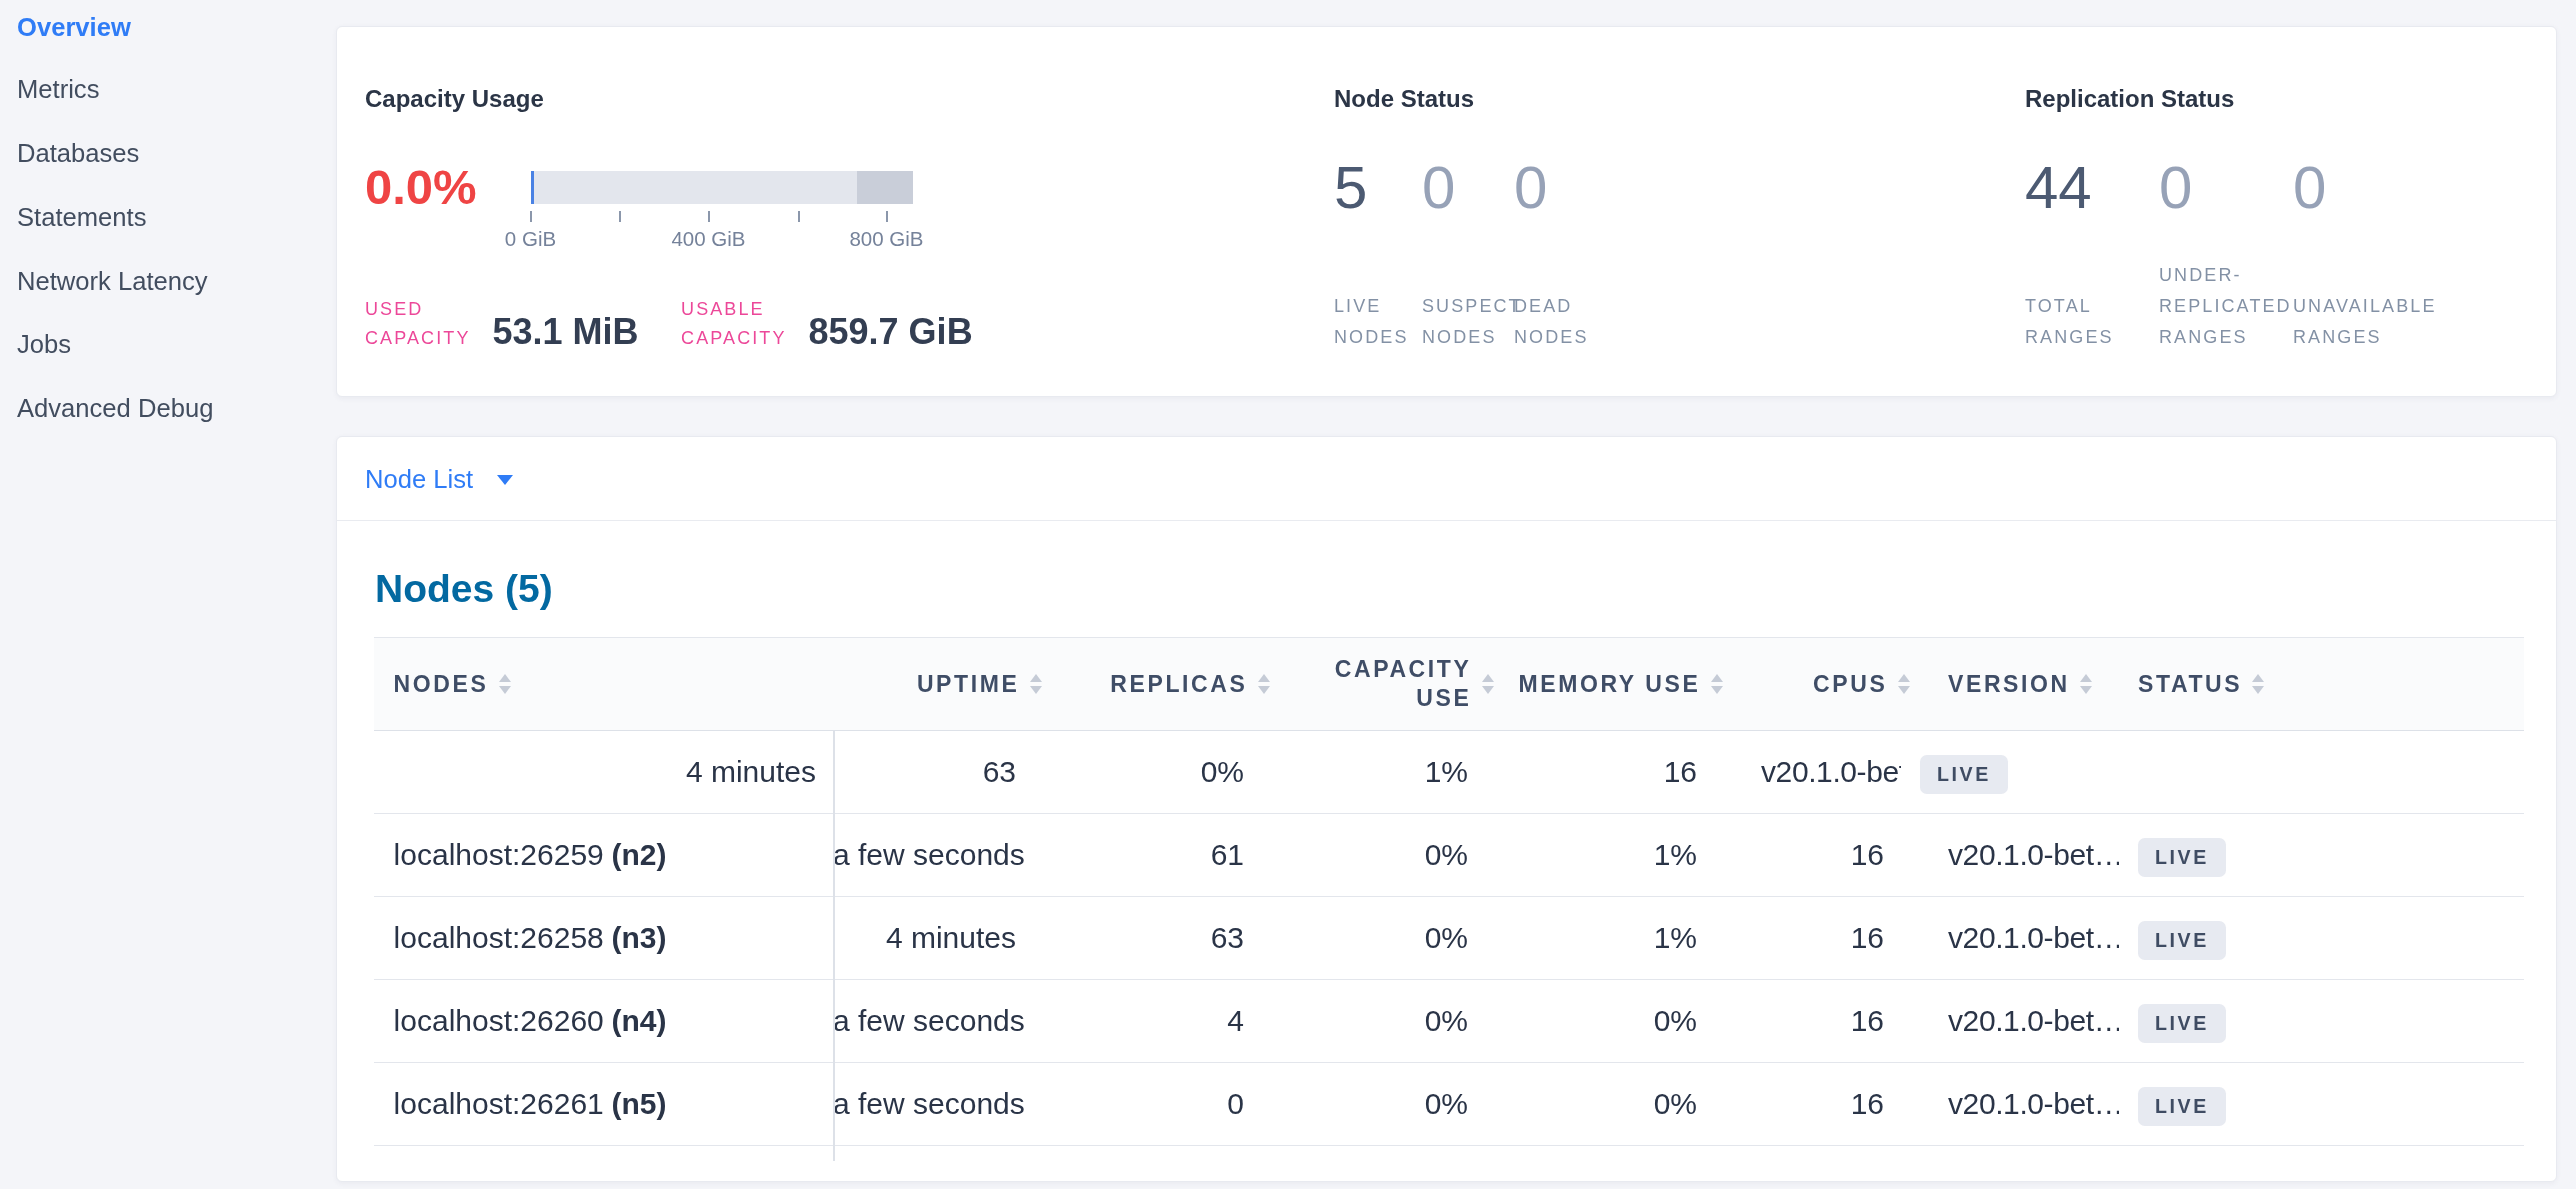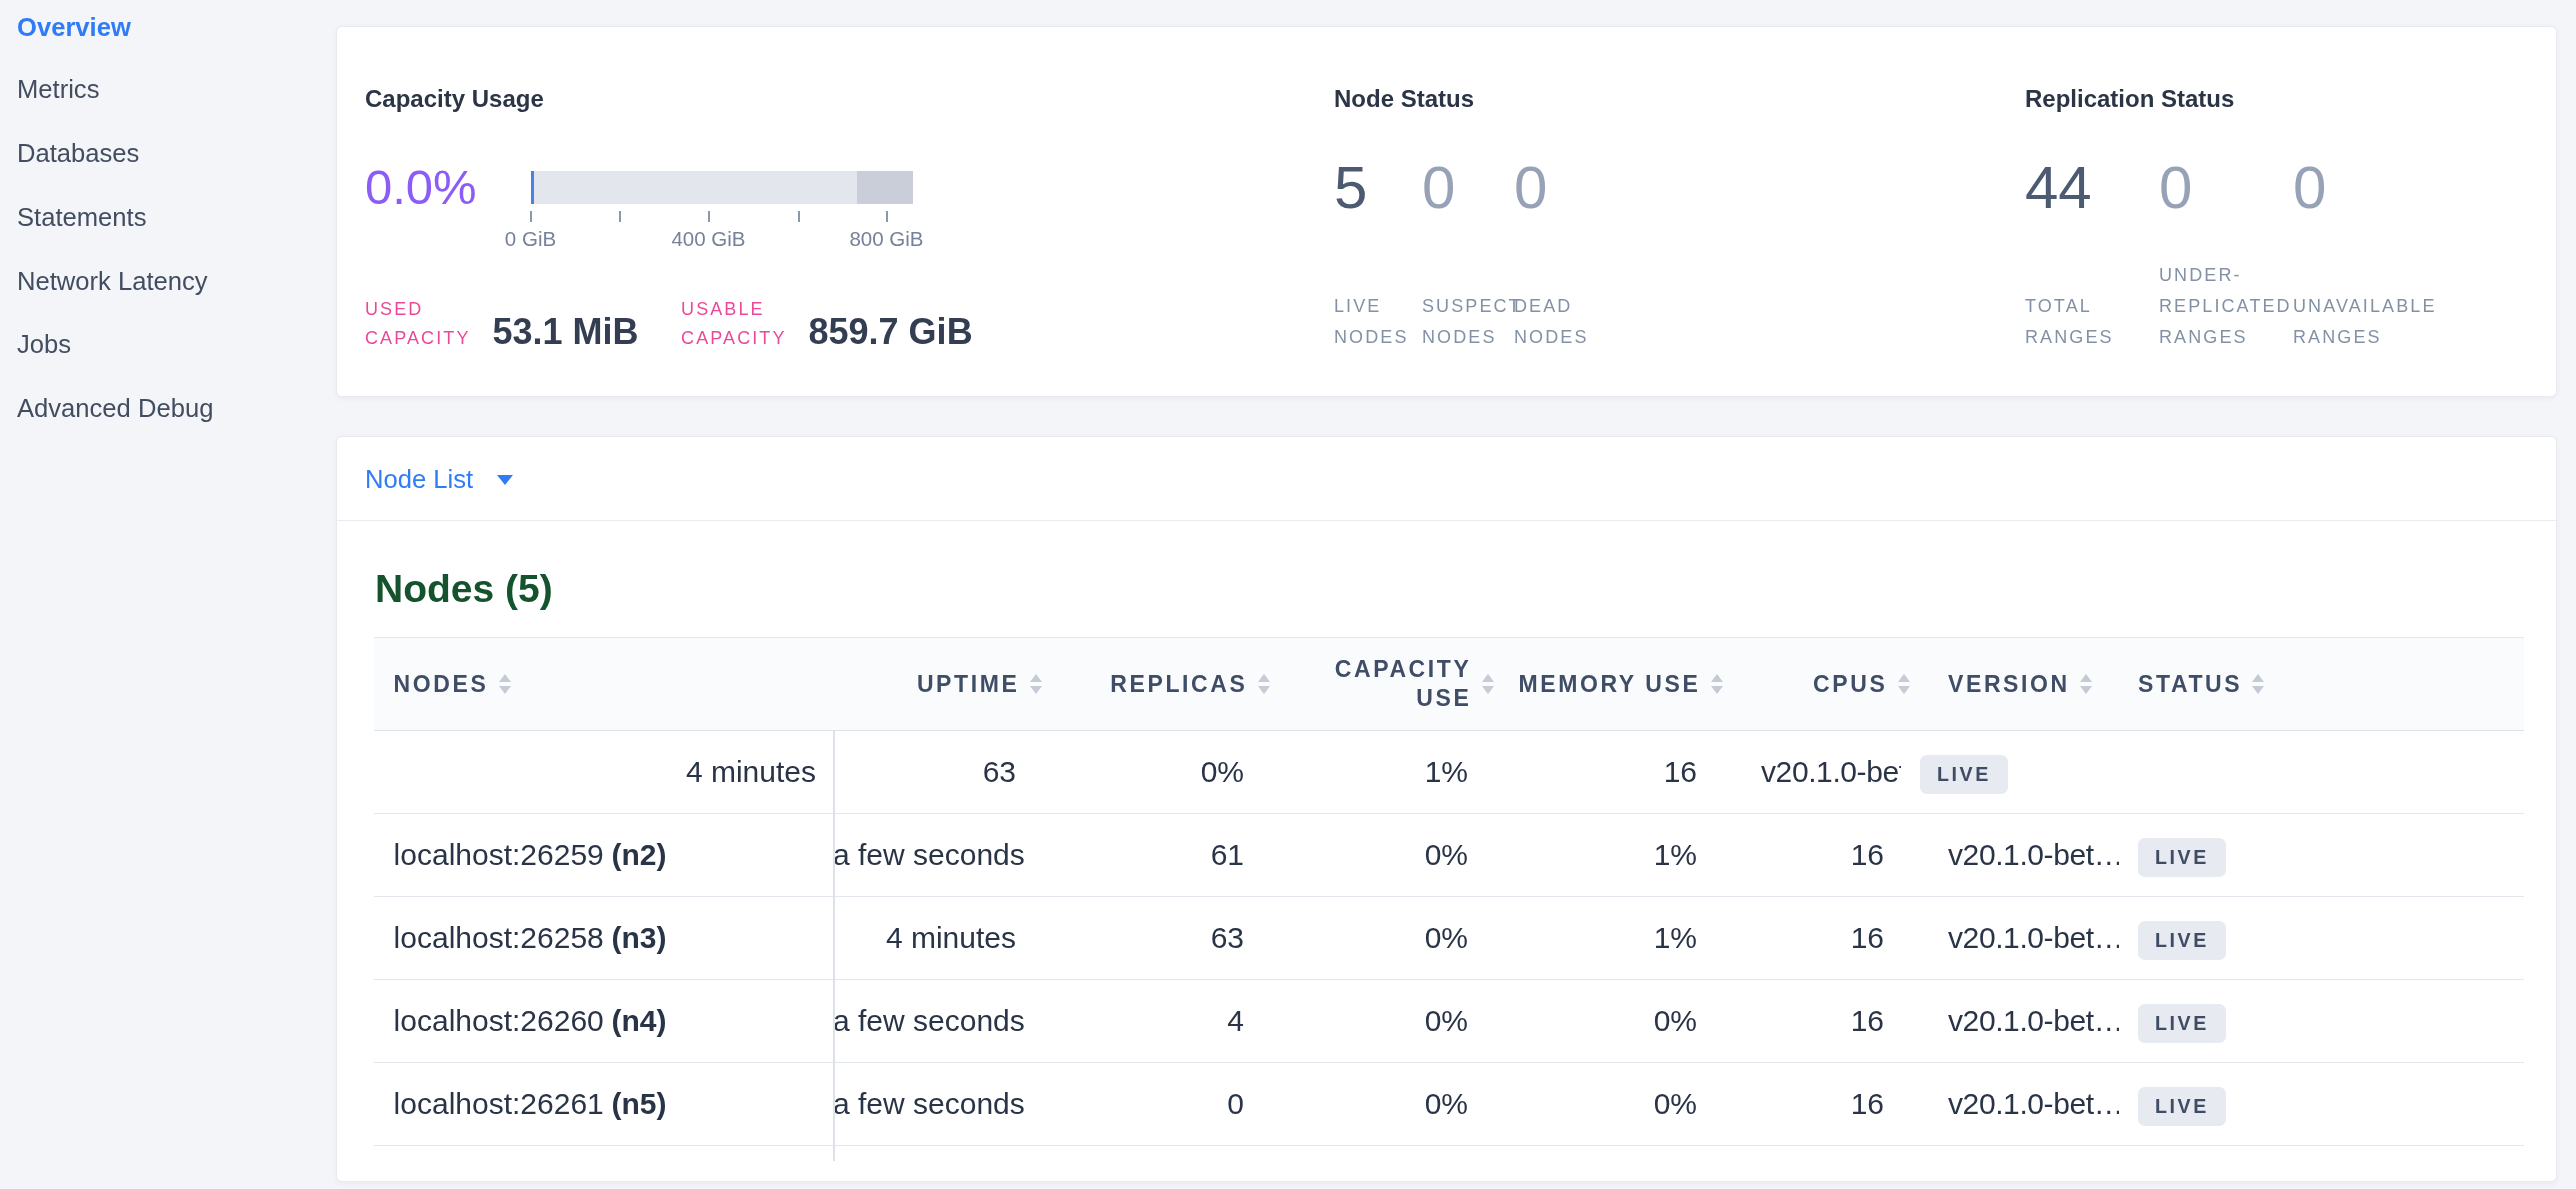--- a/index.html
+++ b/index.html
@@ -24,21 +24,21 @@
           border:1.7px solid #e8eaf0; border-radius:6px;
           box-shadow:0 1.7px 5.1px rgba(50,60,90,.05); }
   .card1 { top:25.6px;  height:371px; }
   .card2 { top:436px; height:746px; }
 
   .sec-title { position:absolute; top:58px; font-size:24px; font-weight:600; color:#2b3546; }
 
   
   .cap-title { left:28px; }
   .cap-pct { position:absolute; left:28px; top:133px; font-size:49px; line-height:55px;
-             color:#8b5cf6; font-weight:400; }
+             color:#ef4444; font-weight:700; }
   .cap-bar { position:absolute; left:194px; top:144px; width:382px; height:33px; background:#e3e6ed; }
   .cap-bar-dark { position:absolute; right:0; top:0; width:56px; height:33px; background:#c9ced9; }
   .cap-bar-used { position:absolute; left:0; top:0; width:3.4px; height:33px; background:#4a82e4; }
   .cap-tick { position:absolute; top:184px; width:1.7px; height:11px; background:#8b97ab; }
   .cap-tick-label { position:absolute; top:200px; width:119px; text-align:center;
                     font-size:20.5px; color:#75829a; }
   .cap-stats { position:absolute; left:28px; bottom:43px; display:flex; align-items:flex-end; gap:22px; }
   .mini-label { font-size:18px; letter-spacing:2.1px; color:#ec4899; line-height:29px;
                 white-space:pre-line; }
   .mini-value { font-size:36px; font-weight:600; color:#333e52; line-height:38px; padding-bottom:1.7px; }
@@ -52,21 +52,21 @@
 
   
   .nodelist-row { position:absolute; top:0; left:0; right:0; height:84px;
                   border-bottom:1.7px solid #e9ebf0;text-align:center; }
   .nodelist-btn { position:absolute; left:28px; top:0; height:84px; line-height:84px;
                   font-size:25.6px; color:#2f7cf6; cursor:pointer; }
   .caret-down { display:inline-block; width:0; height:0; margin-left:24px; margin-bottom:2.6px;
                 border-left:8.5px solid transparent; border-right:8.5px solid transparent;
                 border-top:10.2px solid #2f7cf6; vertical-align:middle; }
   .nodes-title { position:absolute; left:38px; top:130px; font-size:39px; font-weight:600;
-                 color:#14532d; }
+                 color:#0369a1; }
 
   .ntable { position:absolute; left:37px; top:200px; width:2150px; }
   .grid { display:grid; grid-template-columns:459px 200px 228px 224px 229px 187px 218px 406px; }
   .thead { height:94px; background:#fafbfc; border-top:1.7px solid #e3e6ec;
            border-bottom:1.7px solid #dde1e8; }
   .th { display:flex; align-items:center; font-size:23px; font-weight:700;
         letter-spacing:2.6px; color:#3f4d66; cursor:pointer; }
   .th .th-label { white-space:pre-line; line-height:29px; }
   .th.right { justify-content:flex-end; padding-right:17px; }
   .th.right .th-label { text-align:right; }

